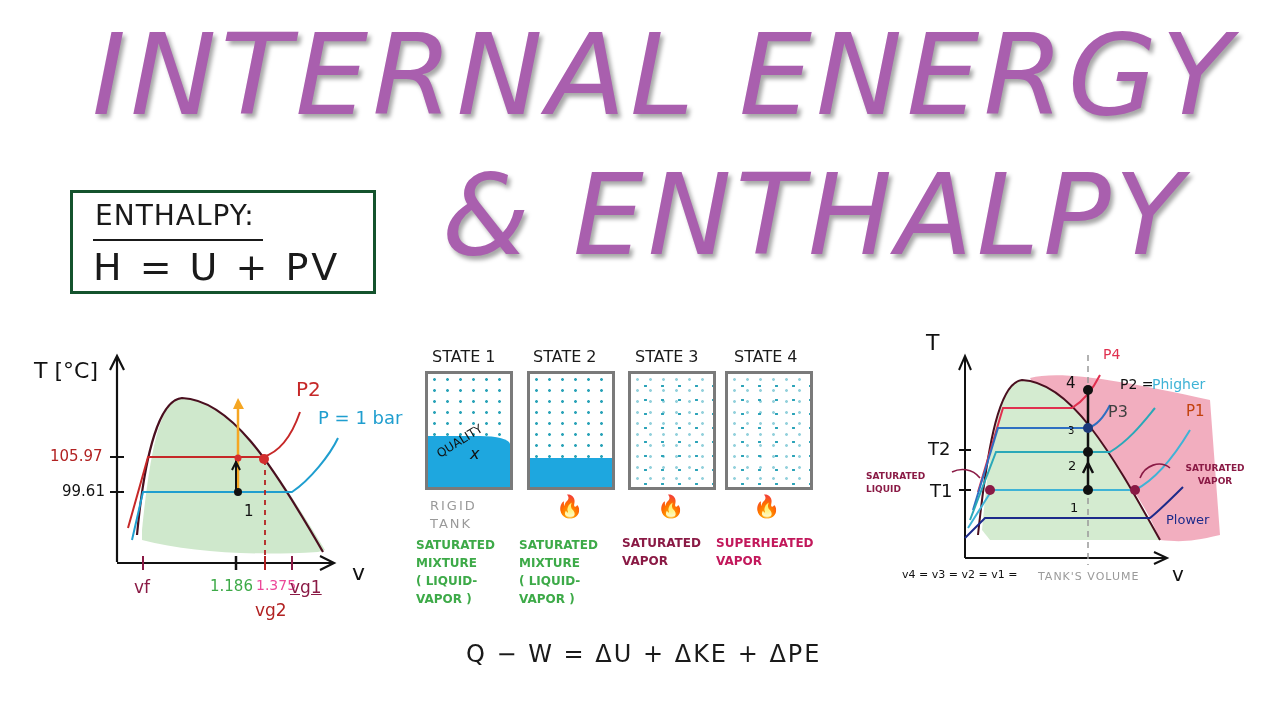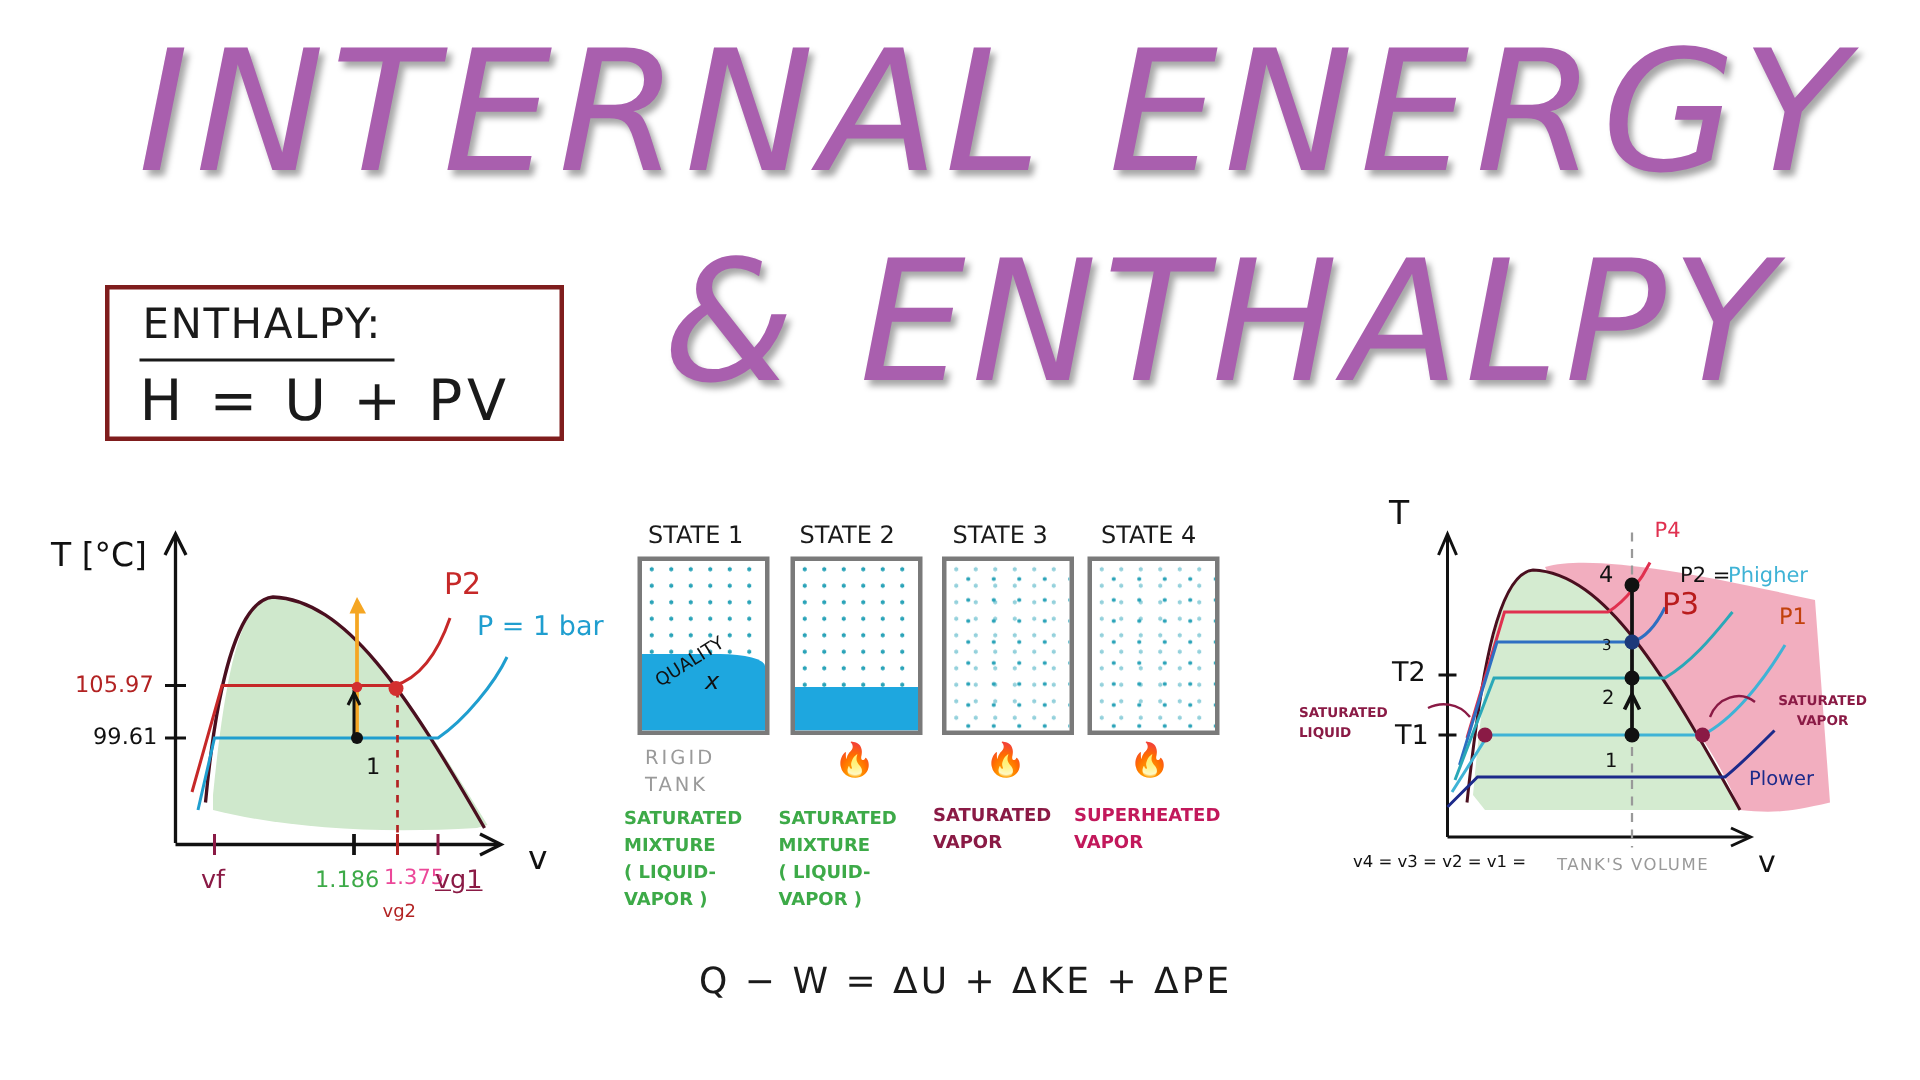--- a/index.html
+++ b/index.html
@@ -1,20 +1,20 @@
 <!DOCTYPE html>
 <html><head>
 <meta charset="utf-8">
 <style>
   html, body { margin:0; padding:0; background:#ffffff; }
   body { width:1280px; height:720px; position:relative; overflow:hidden; font-family:"DejaVu Sans", sans-serif; }
   .title { position:absolute; color:#a95fae; font-family:"DejaVu Sans", sans-serif; font-style:italic; font-weight:normal; letter-spacing:4px; text-shadow:3px 4px 4px rgba(0,0,0,0.35); white-space:nowrap; transform-origin:left top; }
   .title-line1 { left:92px; top:10px; font-size:112px; transform:scaleX(1.03); }
   .title-line2 { left:442px; top:150px; font-size:112px; transform:scaleX(1.0); }
-  .box { position:absolute; left:70px; top:190px; width:306px; height:104px; border:3px solid #7f1d1d; box-sizing:border-box; }
+  .box { position:absolute; left:70px; top:190px; width:306px; height:104px; border:3px solid #14532d; box-sizing:border-box; }
   .box .label { position:absolute; left:22px; top:6px; font-size:28px; color:#1a1a1a; letter-spacing:1px; }
   .box .rule { position:absolute; left:20px; top:46px; width:170px; height:2px; background:#1a1a1a; }
   .box .formula { position:absolute; left:20px; top:52px; font-size:38px; color:#1a1a1a; letter-spacing:3px; }
   svg { position:absolute; }
   .state-title { position:absolute; font-size:16px; color:#1a1a1a; letter-spacing:0px; }
   .tank { position:absolute; border:3px solid #7a7a7a; box-sizing:border-box; background:#fff; overflow:hidden; }
   .liquid { position:absolute; left:0; right:0; bottom:0; background:#1ea7df; }
   .dots { position:absolute; inset:0; background-image:radial-gradient(circle, #2aa3b8 1.2px, transparent 1.6px); background-size:13px 11px; }
   .dots2 { position:absolute; inset:0; background-image:radial-gradient(circle, #2aa3b8 1.1px, transparent 1.5px); background-size:17px 14px; background-position:6px 5px; }
   .cap { position:absolute; font-size:12px; font-weight:bold; text-align:left; line-height:18px; }
@@ -73,21 +73,21 @@
   <circle cx="238" cy="162" r="4" fill="#111"></circle>
 </svg>
 <div class="lbl" style="left:34px; top:358px; font-size:22px; color:#111;">T [°C]</div>
 <div class="lbl" style="left:352px; top:560px; font-size:22px; color:#111;">v</div>
 <div class="lbl" style="left:50px; top:447px; font-size:15px; color:#b22222;">105.97</div>
 <div class="lbl" style="left:62px; top:482px; font-size:15px; color:#111;">99.61</div>
 <div class="lbl" style="left:134px; top:577px; font-size:17px; color:#8a1a45;">vf</div>
 <div class="lbl" style="left:210px; top:577px; font-size:15px; color:#3daa48;">1.186</div>
 <div class="lbl" style="left:256px; top:577px; font-size:14px; color:#ec4899;">1.375</div>
 <div class="lbl" style="left:290px; top:577px; font-size:17px; color:#8a1a45;text-decoration:underline;">vg1</div>
-<div class="lbl" style="left:255px; top:600px; font-size:12px; color:#b22222;text-align:right;">vg2</div>
+<div class="lbl" style="left:255px; top:600px; font-size:17px; color:#b22222;text-align:right;">vg2</div>
 <div class="lbl" style="left:296px; top:377px; font-size:20px; color:#c62828;">P2</div>
 <div class="lbl" style="left:318px; top:407px; font-size:18px; color:#1f9ecf;text-align:center;">P = 1 bar</div>
 <div class="lbl" style="left:244px; top:502px; font-size:15px; color:#111;">1</div>
 
 <div class="state-title" style="left:432px; top:347px;">STATE 1</div>
 <div class="state-title" style="left:533px; top:347px;">STATE 2</div>
 <div class="state-title" style="left:635px; top:347px;">STATE 3</div>
 <div class="state-title" style="left:734px; top:347px;">STATE 4</div>
 
 <div class="tank" style="left:425px; top:371px; width:88px; height:119px;">
@@ -172,21 +172,21 @@
   <path d="M120,148 C112,138 100,138 92,142" fill="none" stroke="#8a1a45" stroke-width="1.6"></path>
   <path d="M280,148 C285,135 300,130 310,138" fill="none" stroke="#8a1a45" stroke-width="1.6"></path>
 </svg>
 <div class="lbl" style="left:926px; top:330px; font-size:22px; color:#111;">T</div>
 <div class="lbl" style="left:1172px; top:562px; font-size:20px; color:#111;">v</div>
 <div class="lbl" style="left:928px; top:438px; font-size:18px; color:#111;">T2</div>
 <div class="lbl" style="left:930px; top:480px; font-size:18px; color:#111;">T1</div>
 <div class="lbl" style="left:1103px; top:346px; font-size:14px; color:#e0304f;">P4</div>
 <div class="lbl" style="left:1120px; top:376px; font-size:14px; color:#111;">P2 =</div>
 <div class="lbl" style="left:1152px; top:376px; font-size:14px; color:#3fb3d6;">Phigher</div>
-<div class="lbl" style="left:1108px; top:390px; font-size:20px; color:#b91c1c;">P3</div>
+<div class="lbl" style="left:1108px; top:402px; font-size:16px; color:#404040;">P3</div>
 <div class="lbl" style="left:1186px; top:402px; font-size:15px; color:#c2410c;">P1</div>
 <div class="lbl" style="left:1166px; top:512px; font-size:13px; color:#1c2a8a;">Plower</div>
 <div class="lbl" style="left:1066px; top:374px; font-size:15px; color:#111;">4</div>
 <div class="lbl" style="left:1068px; top:425px; font-size:10px; color:#111;">3</div>
 <div class="lbl" style="left:1068px; top:458px; font-size:13px; color:#111;">2</div>
 <div class="lbl" style="left:1070px; top:500px; font-size:13px; color:#111;">1</div>
 <div class="lbl" style="left:866px; top:470px; width:62px; white-space:normal; font-size:9px; font-weight:bold; color:#8a1a45; line-height:13px;">SATURATED LIQUID</div>
 <div class="lbl" style="left:1182px; top:462px; width:66px; white-space:normal; text-align:center; font-size:9px; font-weight:bold; color:#8a1a45; line-height:13px;">SATURATED VAPOR</div>
 <div class="lbl" style="left:902px; top:568px; font-size:11px; color:#111;">v4 = v3 = v2 = v1 =</div>
 <div class="lbl" style="left:1038px; top:570px; font-size:11px; color:#9a9a9a; letter-spacing:1px;">TANK'S VOLUME</div>

